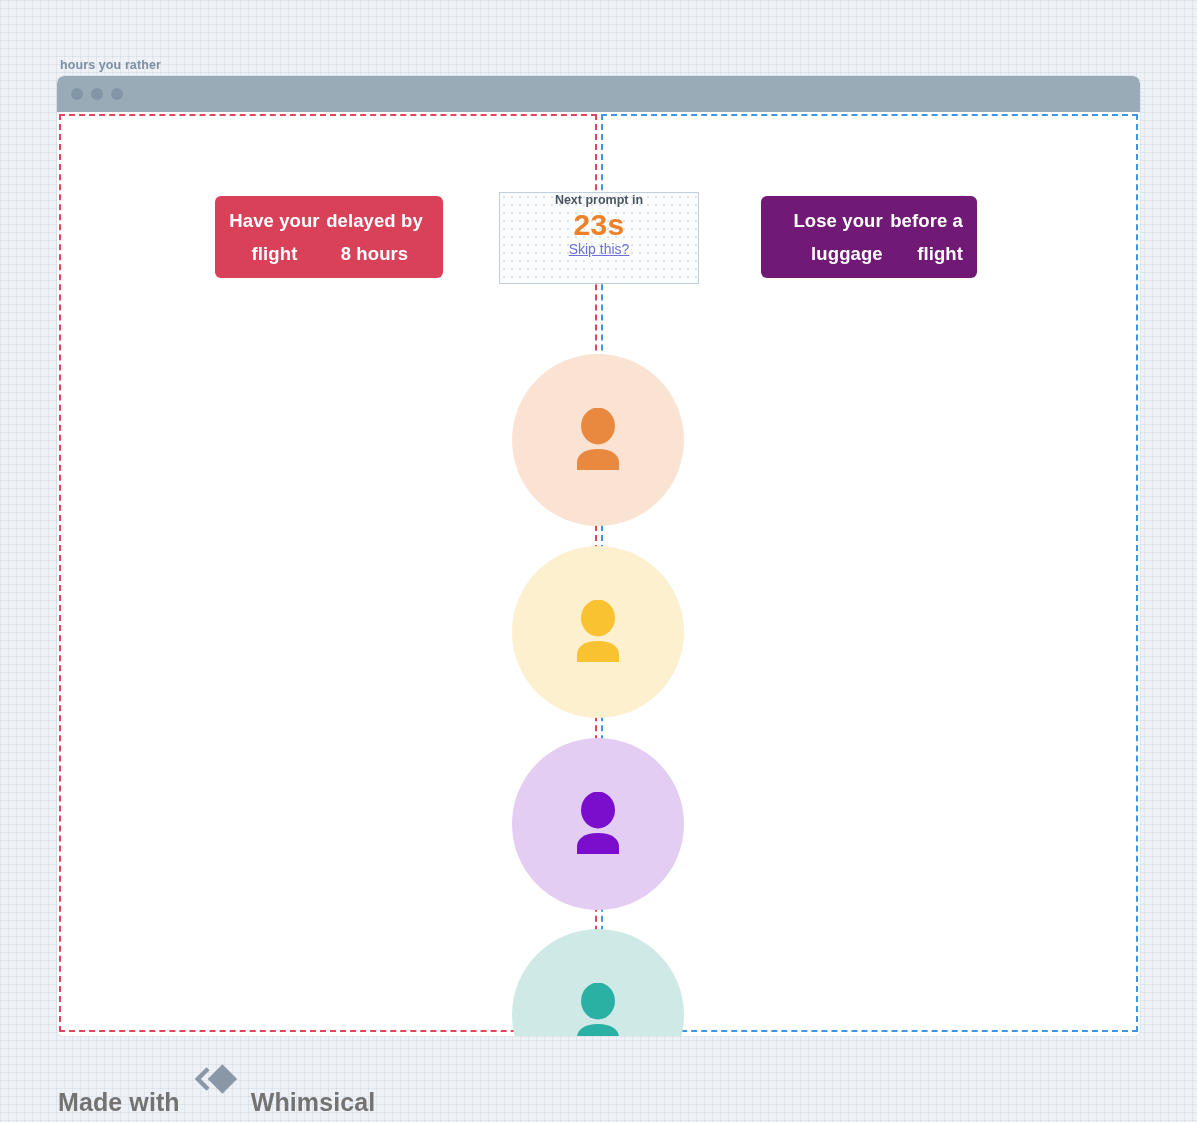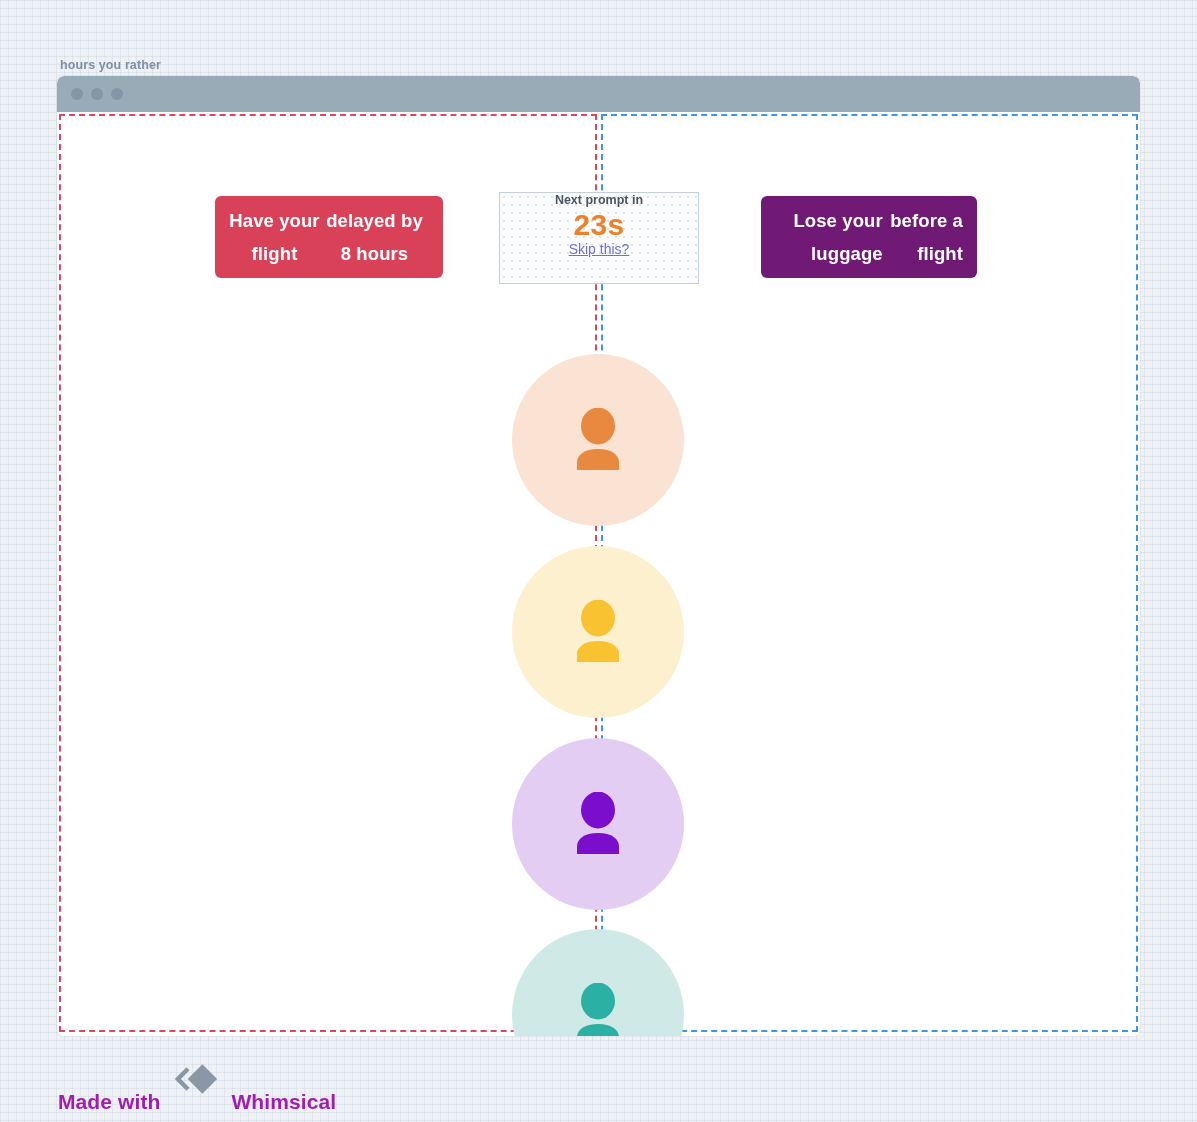--- a/index.html
+++ b/index.html
@@ -193,23 +193,23 @@
   
   #whimsical-footer {
     position: absolute;
     left: 58px;
     top: 1062px;
     display: flex;
     align-items: center;
     height: 34px;
   }
   #made-with-text, #whimsical-text {
-    font-size: 21px;
-    font-weight: 700;
-    color: #a21caf;
+    font-size: 25px;
+    font-weight: 700;
+    color: #737373;
     letter-spacing: 0.1px;
     margin-top: 46px;
   }
   #whimsical-logo {
     margin: 0 9px 0 10px;
     display: block;
   }
 </style>
 </head>
 <body>

